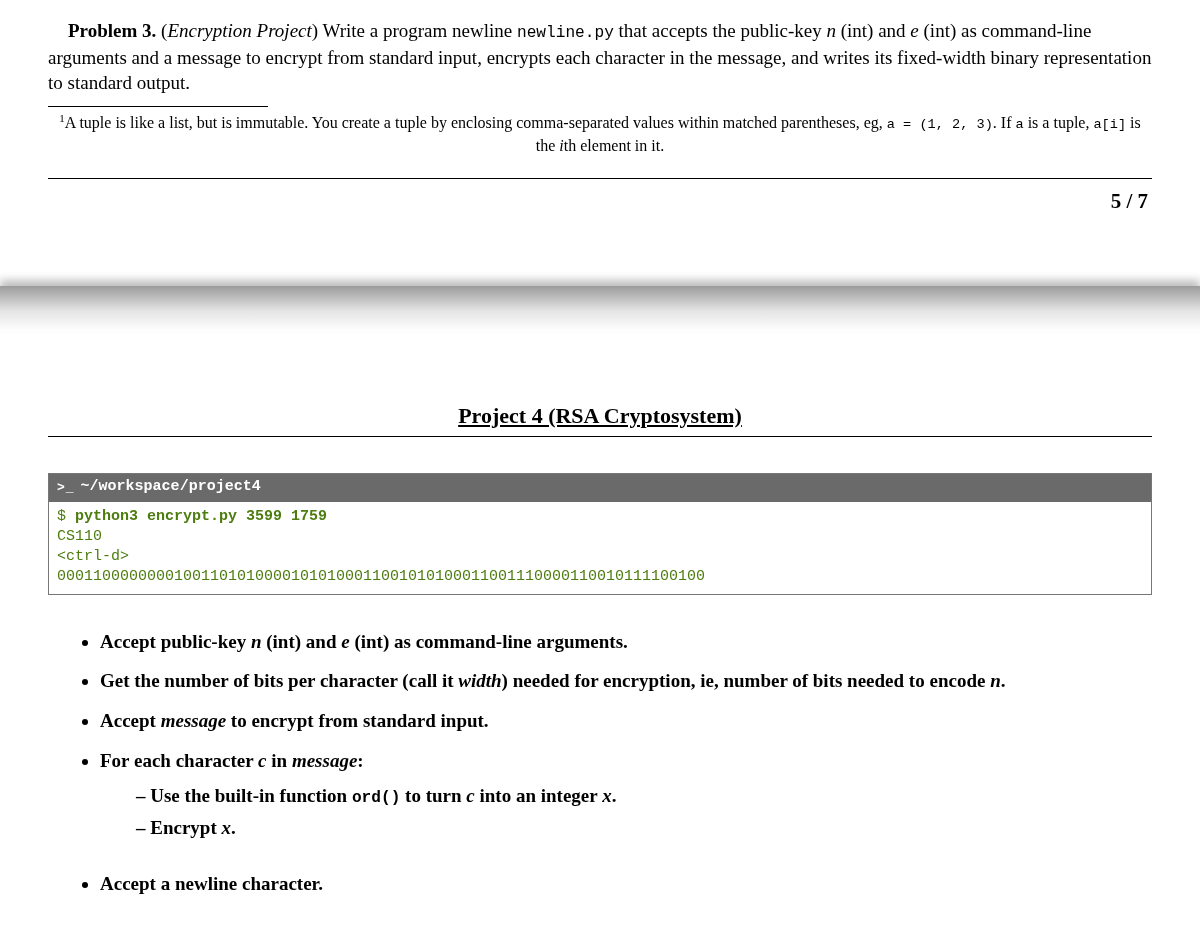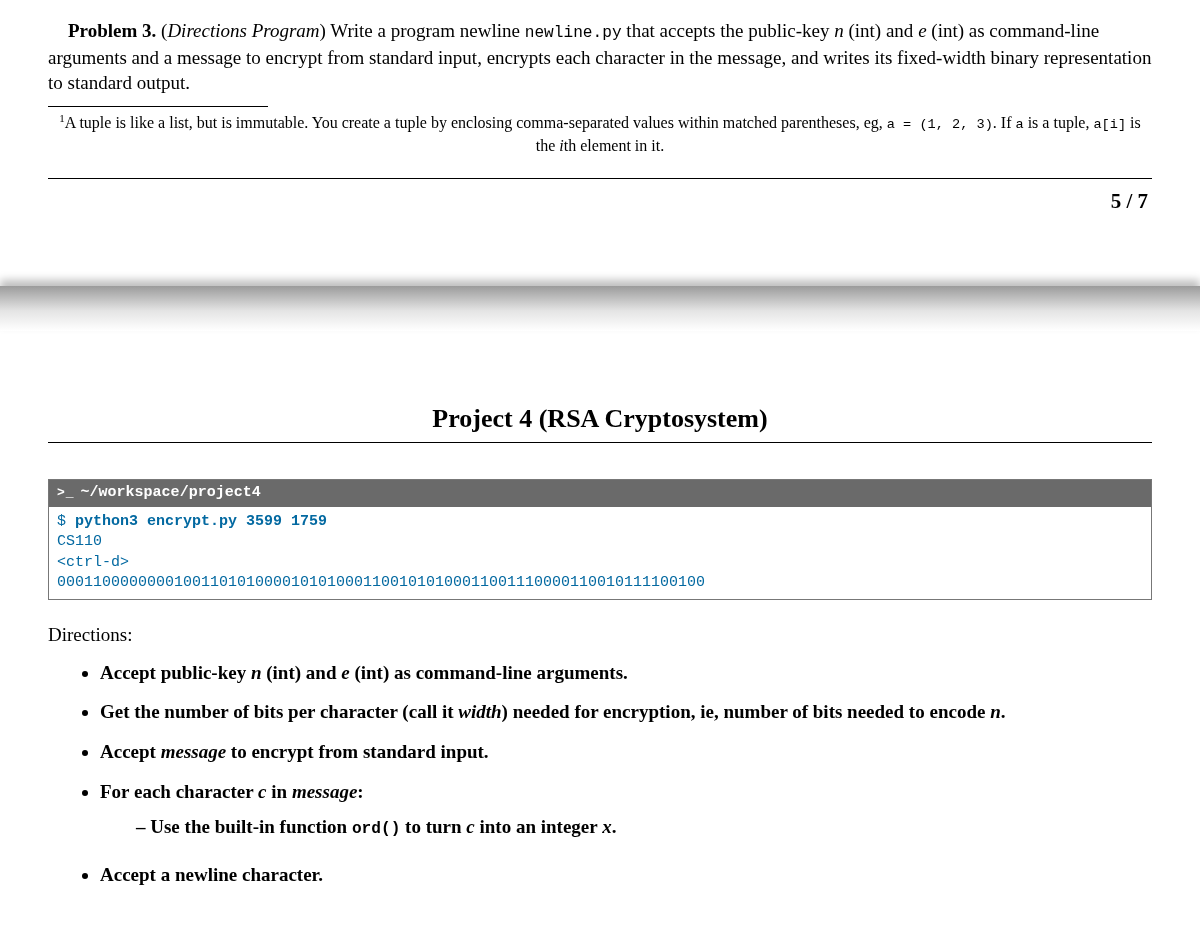--- a/index.html
+++ b/index.html
@@ -56,22 +56,23 @@
     height: 45px;
     background: linear-gradient(to bottom, #9b9b9b 0%, #e4e4e4 55%, #ffffff 100%);
     box-shadow: 0 -6px 8px rgba(0,0,0,0.25);
   }
   .heading-block {
     padding: 70px 48px 0 48px;
   }
   .heading {
     text-align: center;
     font-weight: bold;
-    font-size: 26px;
+    font-size: 22px;
     padding-bottom: 4px;
+    text-decoration: underline;
   }
   .heading-rule {
     border: none;
     border-top: 1.5px solid #000;
     margin: 2px 0 36px 0;
   }
   .term-box {
     margin: 0 48px;
     border: 1px solid #777;
   }
@@ -88,57 +89,57 @@
   }
   .term-prompt-glyph {
     font-size: 13px;
     letter-spacing: 1px;
   }
   .term-body {
     font-family: "Courier New", Courier, monospace;
     font-size: 15px;
     white-space: pre;
     padding: 5px 8px 6px 8px;
-    color: #0369a1;
+    color: #4d7c0f;
     overflow: hidden;
   }
   .term-body .b { font-weight: bold; }
   .directions {
     padding: 22px 48px 0 48px;
   }
   ul.bullets {
     list-style: disc;
     margin: 6px 0 0 0;
     padding-left: 52px;
   }
   ul.bullets > li {
     padding: 6px 0 8px 0;
     font-weight: bold;
   }
   ul.dashes {
     list-style: none;
-    margin: 8px 0 4px 0;
+    margin: 8px 0 13px 0;
     padding-left: 36px;
   }
   ul.dashes > li {
     padding: 2px 0 3px 0;
   }
   ul.dashes > li::before {
     content: "– ";
   }
 </style>
 </head>
 <body>
 
 <div class="page">
 
   <div class="pad">
     <div class="problem-body">
       <span class="bold">Problem 3.</span>
-      (<span class="ital">Directions Program</span>)
+      (<span class="ital">Encryption Project</span>)
       <span>Write a program newline </span><span class="tt">newline.py</span><span> that accepts the public-key </span><span class="ital">n</span><span> (int) and </span><span class="ital">e</span><span> (int) as command-line arguments and a message to encrypt from standard input, encrypts each character in the message, and writes its fixed-width binary representation to standard output.</span>
     </div>
 
     <hr class="hr-foot">
     <div class="footnote">
       <sup>1</sup><span>A tuple is like a list, but is immutable. You create a tuple by enclosing comma-separated values within matched parentheses, eg, </span><span class="tt">a = (1, 2, 3)</span><span>. If </span><span class="tt">a</span><span> is a tuple, </span><span class="tt">a[i]</span><span> is the </span><span class="ital">i</span><span>th element in it.</span>
     </div>
 
     <hr class="full-rule">
     <div class="pagenum">5 / 7</div>
@@ -156,37 +157,39 @@
       <span class="term-prompt-glyph">&gt;_</span>
       <span>~/workspace/project4</span>
     </div>
     <div class="term-body"><span>$ </span><span class="b">python3 encrypt.py 3599 1759</span>
 <span>CS110</span>
 <span>&lt;ctrl-d&gt;</span>
 <span>000110000000010011010100001010100011001010100011001110000110010111100100</span></div>
   </div>
 
   <div class="directions">
-    <div>Directions:</div>
     <ul class="bullets">
       <li>
         <span>Accept public-key </span><span class="ital">n</span><span> (int) and </span><span class="ital">e</span><span> (int) as command-line arguments.</span>
       </li>
       <li>
         <span>Get the number of bits per character (call it </span><span class="ital">width</span><span>) needed for encryption, ie, number of bits needed to encode </span><span class="ital">n</span><span>.</span>
       </li>
       <li>
         <span>Accept </span><span class="ital">message</span><span> to encrypt from standard input.</span>
       </li>
       <li>
         <span>For each character </span><span class="ital">c</span><span> in </span><span class="ital">message</span><span>:</span>
         <ul class="dashes">
           <li>
             <span>Use the built-in function </span><span class="tt">ord()</span><span> to turn </span><span class="ital">c</span><span> into an integer </span><span class="ital">x</span><span>.</span>
           </li>
+          <li>
+            <span>Encrypt </span><span class="ital">x</span><span>.</span>
+          </li>
         </ul>
       </li>
       <li>
         <span>Accept a newline character.</span>
       </li>
     </ul>
   </div>
 
 </div>
 

